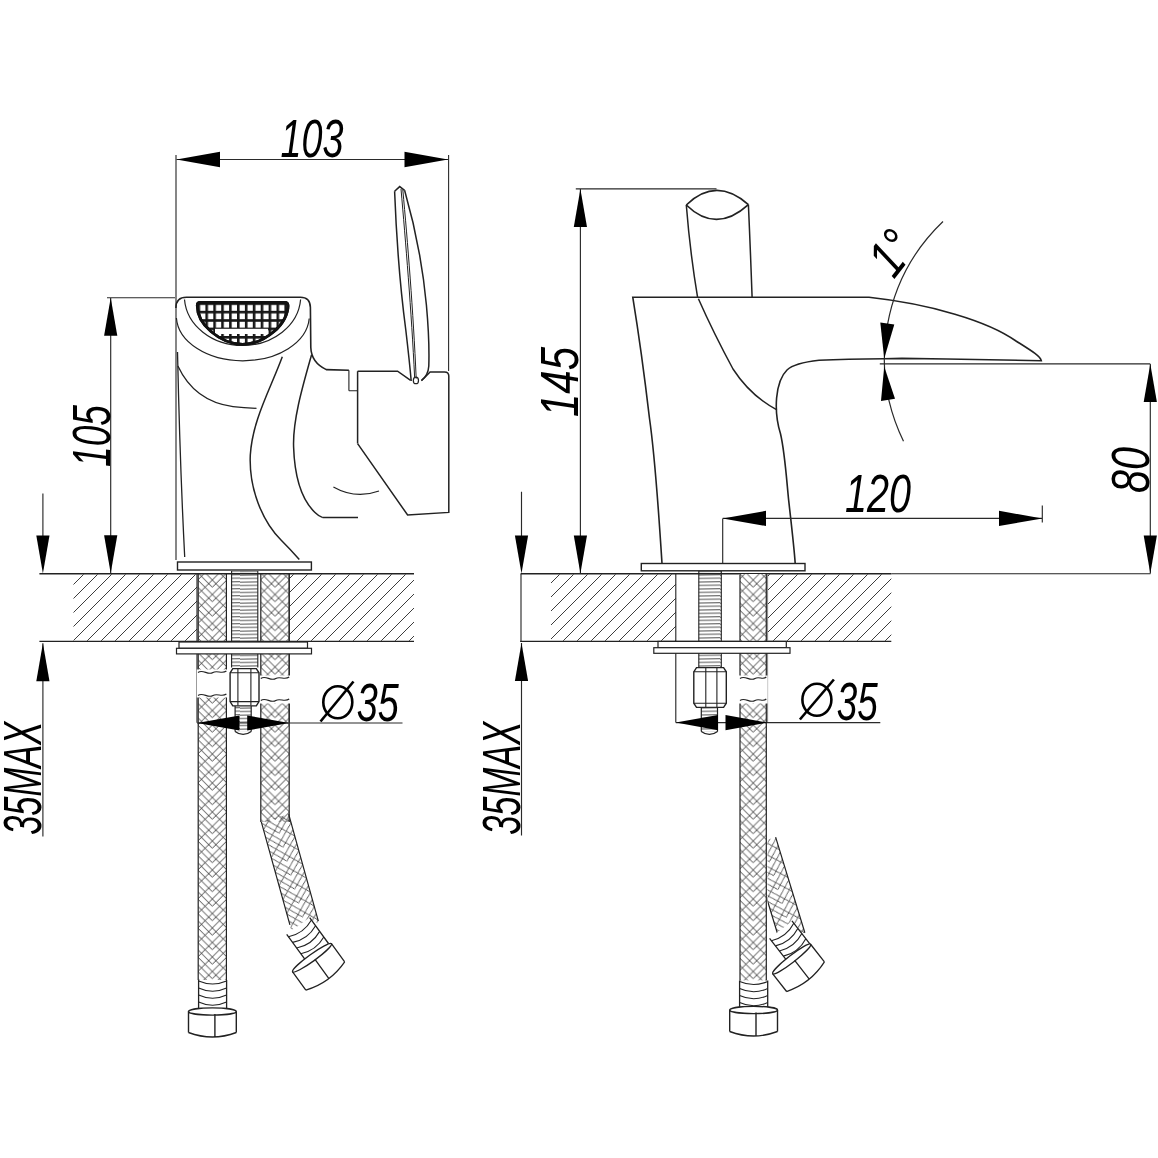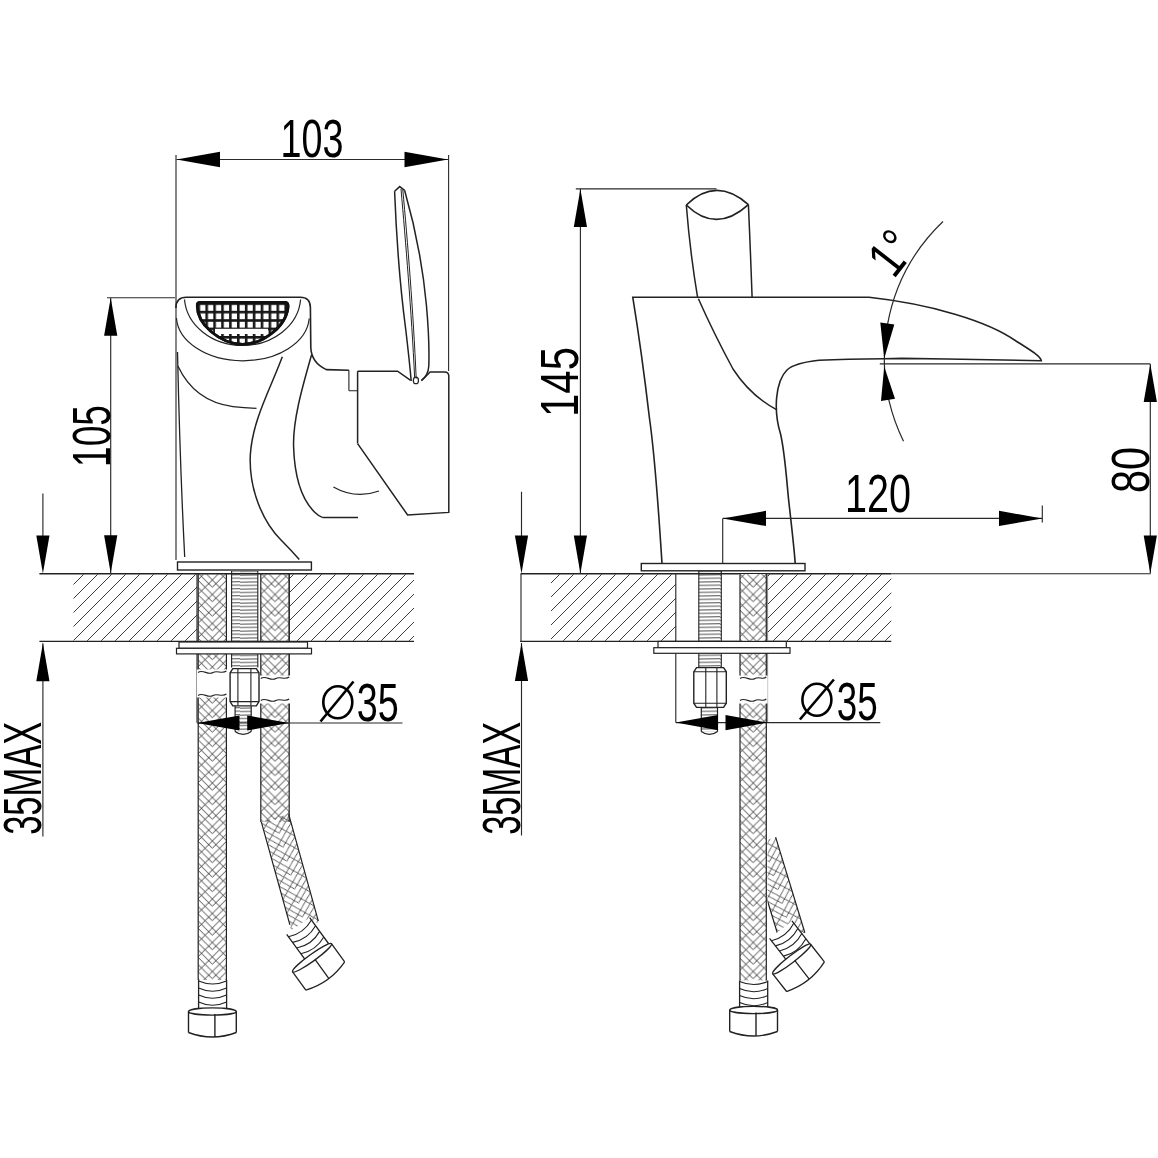--- a/index.html
+++ b/index.html
@@ -1,16 +1,16 @@
 <!DOCTYPE html>
 <html><head>
 <meta charset="utf-8">
 <style>
 html,body{margin:0;padding:0;background:#fff;}
-#wrap{width:1158px;height:1158px;position:relative;background:#fff;}
+#wrap{width:1158px;height:1158px;position:relative;background:#fff;font-style:italic;}
 text{font-family:"Liberation Sans",sans-serif;fill:#000;}
 </style>
 </head>
 <body>
 <div id="wrap">
 <svg width="1158" height="1158" viewBox="0 0 1158 1158">
 <defs>
 <pattern id="hat" width="14" height="14" patternUnits="userSpaceOnUse">
   <path d="M-1,15 L15,-1 M-8,8 L8,-8 M6,22 L22,6" stroke="#3d3d3d" stroke-width="1"></path>
 </pattern>

